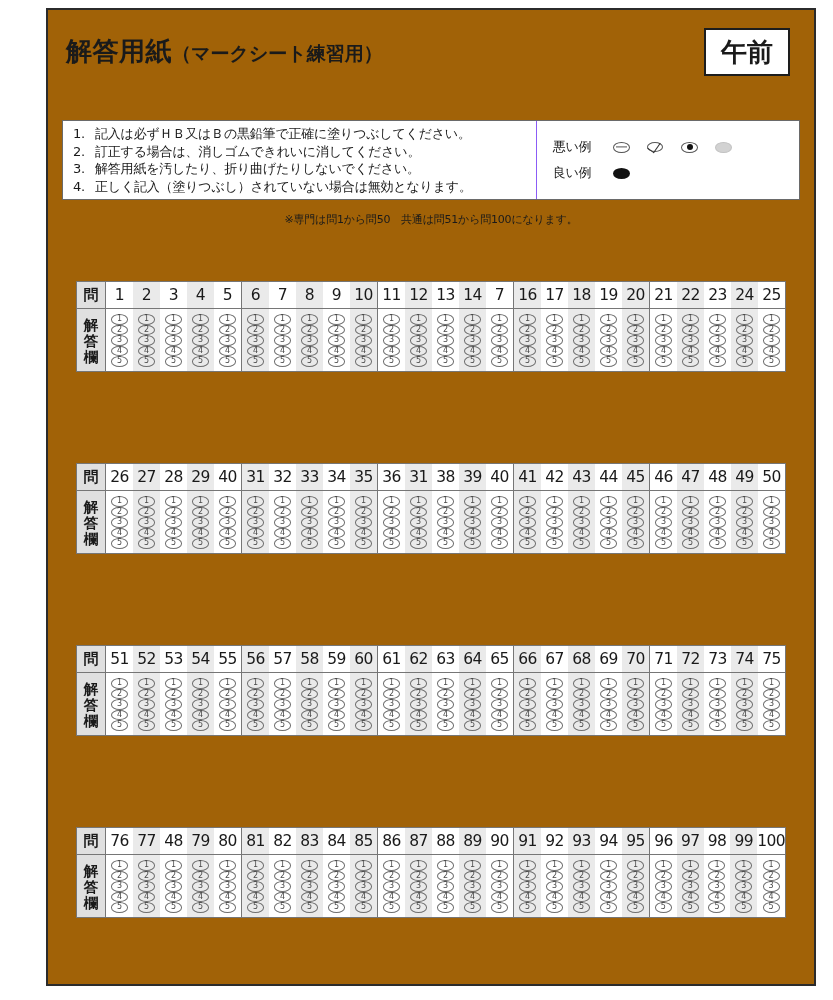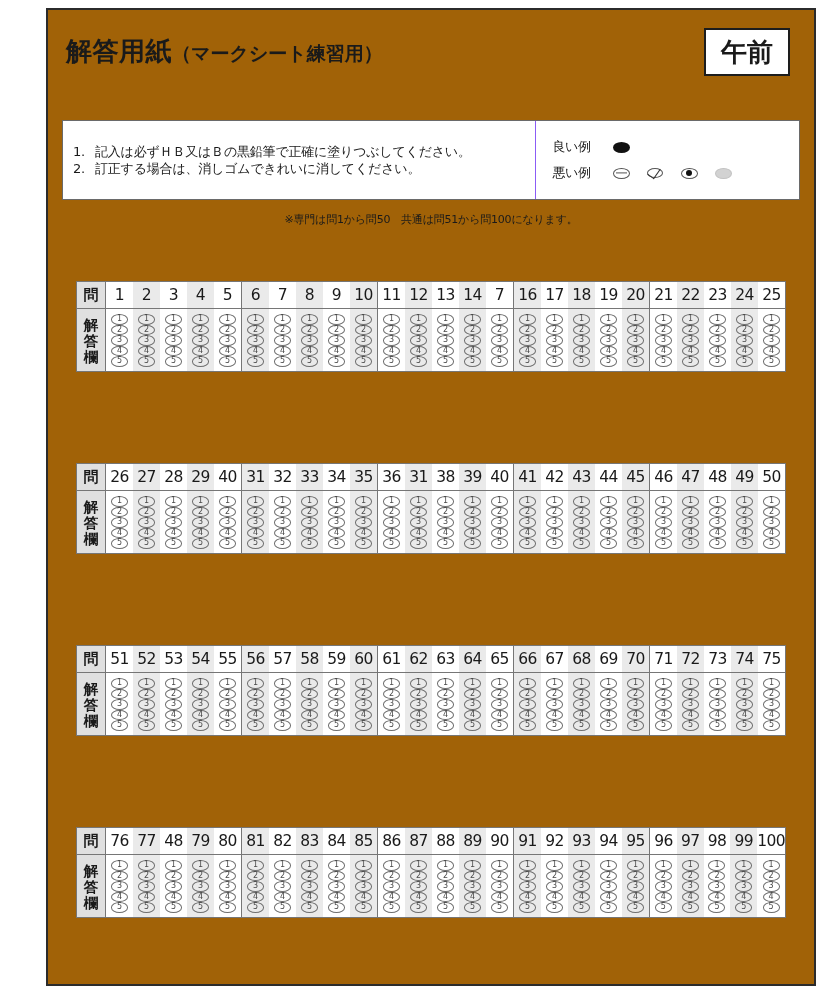--- a/index.html
+++ b/index.html
@@ -283,48 +283,54 @@
   <div id="notice-box">
 
 
     <div class="notice-list">
       <div class="notice-item">
         <span class="num">1.</span><span>記入は必ずＨＢ又はＢの黒鉛筆で正確に塗りつぶしてください。</span>
       </div>
       <div class="notice-item">
         <span class="num">2.</span><span>訂正する場合は、消しゴムできれいに消してください。</span>
       </div>
+      <div class="notice-item">
+        <span class="num">3.</span><span>解答用紙を汚したり、折り曲げたりしないでください。</span>
+      </div>
+      <div class="notice-item">
+        <span class="num">4.</span><span>正しく記入（塗りつぶし）されていない場合は無効となります。</span>
+      </div>
     </div>
 
 
     <div class="example-box">
-      <div class="example-row">
-        <span class="cap">良い例</span>
-        <span class="mark-slot">
-            <span class="m-good"></span>
-          </span>
-      </div>
       <div class="example-row">
         <span class="cap">悪い例</span>
         <span class="mark-slot">
             <span class="m-line"></span>
           </span>
         <span class="mark-slot">
             <span class="m-check">
               <span class="ell"></span>
               <span class="tick"></span>
             </span>
           </span>
         <span class="mark-slot">
             <span class="m-dot"></span>
           </span>
         <span class="mark-slot">
             <span class="m-faint"></span>
           </span>
       </div>
+      <div class="example-row">
+        <span class="cap">良い例</span>
+        <span class="mark-slot">
+            <span class="m-good"></span>
+          </span>
+      </div>
     </div>
 
   </div>
 
   <div id="scope-note">※専門は問1から問50　共通は問51から問100になります。</div>
 
   <div class="answer-table at-1">
       <div class="rowlabels">
         <div class="rl-top">問</div>
         <div class="rl-body">

